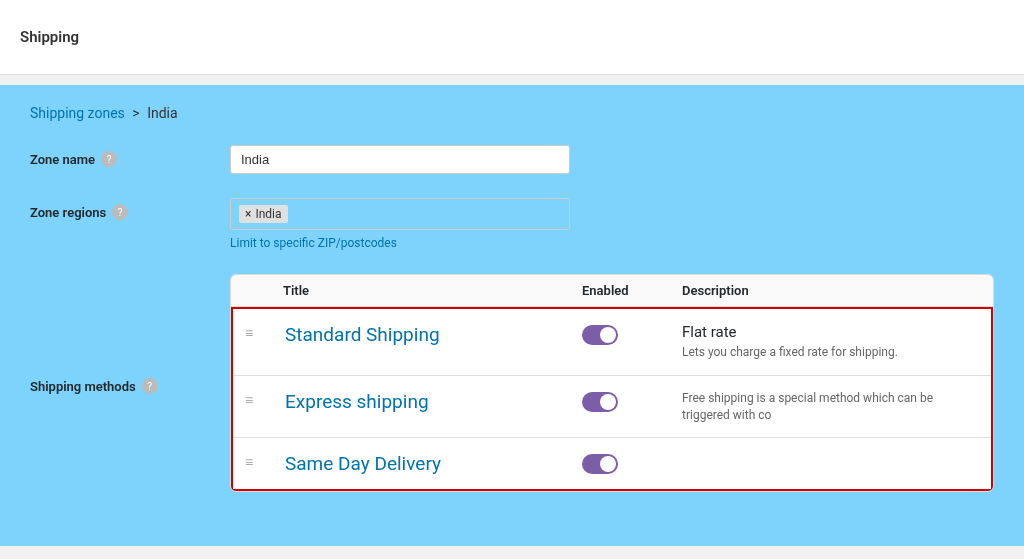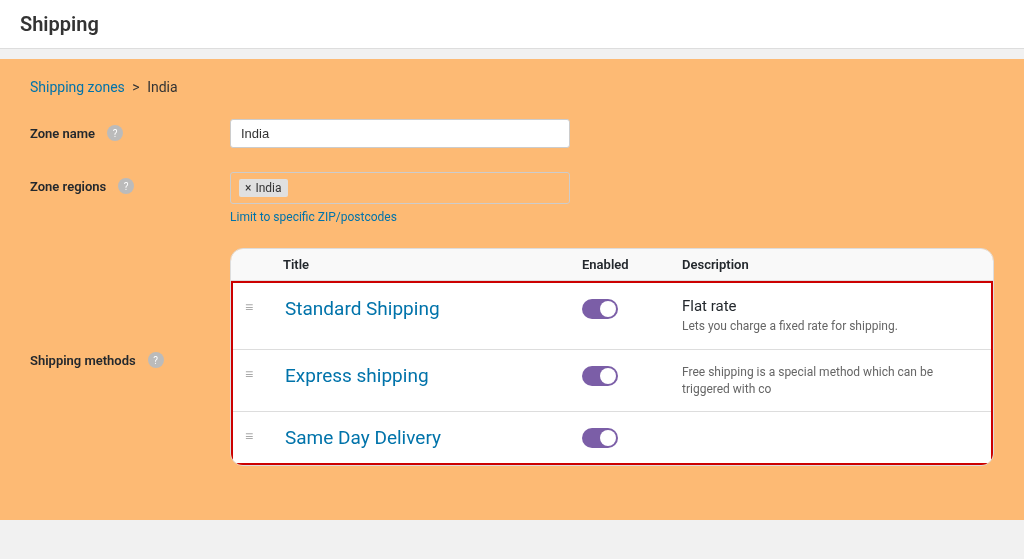--- a/index.html
+++ b/index.html
@@ -4,28 +4,28 @@
   <style>
     * { box-sizing: border-box; margin: 0; padding: 0; }
     body {
       font-family: -apple-system, BlinkMacSystemFont, "Segoe UI", Roboto, sans-serif;
       font-size: 13px;
       background: #f1f1f1;
       color: #333;
     }
     .page-header {
       background: #fff;
-      padding: 12px 20px;
+      padding: 28px 20px;
       border-bottom: 1px solid #ddd;
-      font-size: 20px;
+      font-size: 15px;
       font-weight: 600;
       color: #333;
     }
     .content-area {
-      background: #fdba74;
+      background: #7dd3fc;
       margin: 10px 0;
       padding: 20px 30px 30px 30px;
     }
     .breadcrumb {
       margin-bottom: 24px;
       font-size: 14px;
     }
     .breadcrumb a {
       color: #0073aa;
       text-decoration: none;
@@ -35,21 +35,21 @@
     .form-row {
       display: flex;
       align-items: flex-start;
       margin-bottom: 24px;
     }
     .form-label-col {
       width: 200px;
       padding-top: 6px;
       display: flex;
       align-items: center;
-      gap: 12px;
+      gap: 6px;
       flex-shrink: 0;
     }
     .form-label {
       font-size: 13px;
       font-weight: 600;
       color: #23282d;
     }
     .help-icon {
       width: 16px;
       height: 16px;
@@ -105,21 +105,21 @@
       text-decoration: none;
     }
 
     
     .methods-row {
       align-items: center;
     }
     .methods-table-wrapper {
       flex: 1;
       border: 1px solid #ddd;
-      border-radius: 13px;
+      border-radius: 6px;
       overflow: hidden;
     }
     .table-header {
       display: grid;
       grid-template-columns: 40px 1fr 100px 1fr;
       background: #f9f9f9;
       border-bottom: 1px solid #ddd;
       padding: 8px 12px;
     }
     .table-header-cell {

